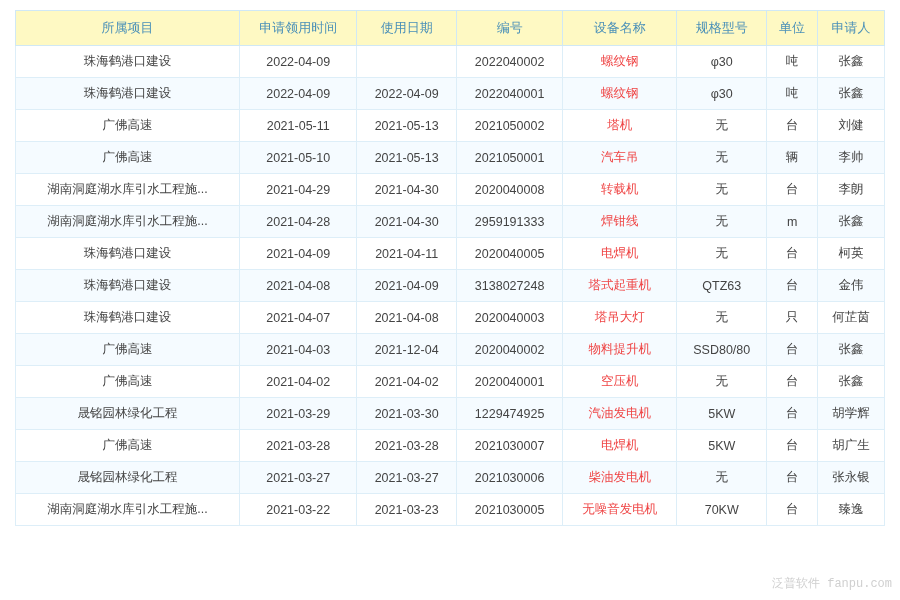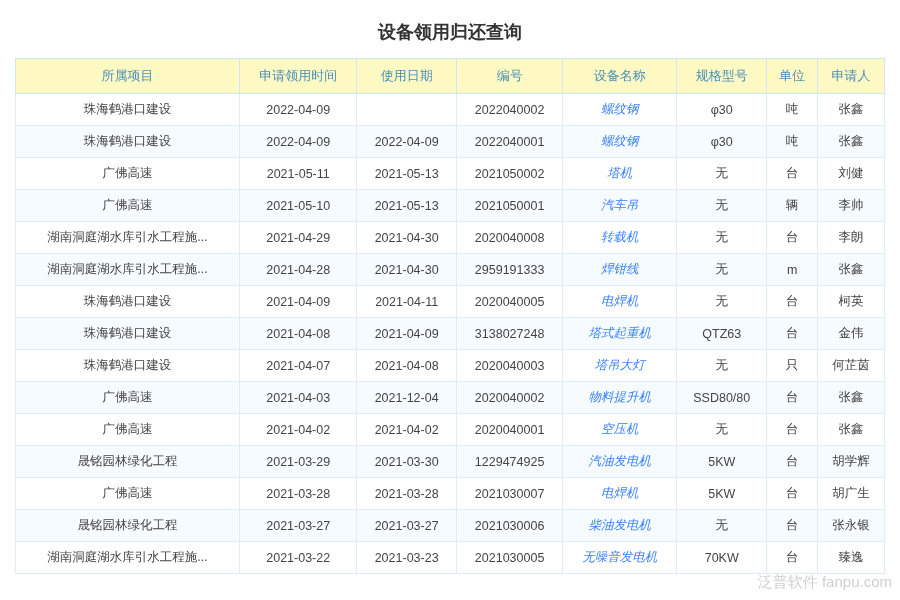--- a/index.html
+++ b/index.html
@@ -45,38 +45,37 @@
       background: #f5fbff;
     }
     tbody td {
       padding: 7px 6px;
       text-align: center;
       border: 1px solid #ddeef8;
       color: #444;
       font-size: 12.5px;
     }
     .link-text {
-      color: #3b82f6;
+      color: #ef4444;
       text-decoration: none;
-      font-style: italic;
     }
     .watermark {
       position: fixed;
       bottom: 8px;
       right: 8px;
       color: #bbb;
-      font-size: 15px;
+      font-size: 12px;
       opacity: 0.7;
+      font-family: Liberation Mono, monospace;
     }
   </style>
 </head>
 <body>
 
 <div class="page-container">
-  <div class="page-title">设备领用归还查询</div>
   <table>
     <thead>
       <tr>
       <th>所属项目</th>
           <th>申请领用时间</th>
           <th>使用日期</th>
           <th>编号</th>
           <th>设备名称</th>
           <th>规格型号</th>
           <th>单位</th>

